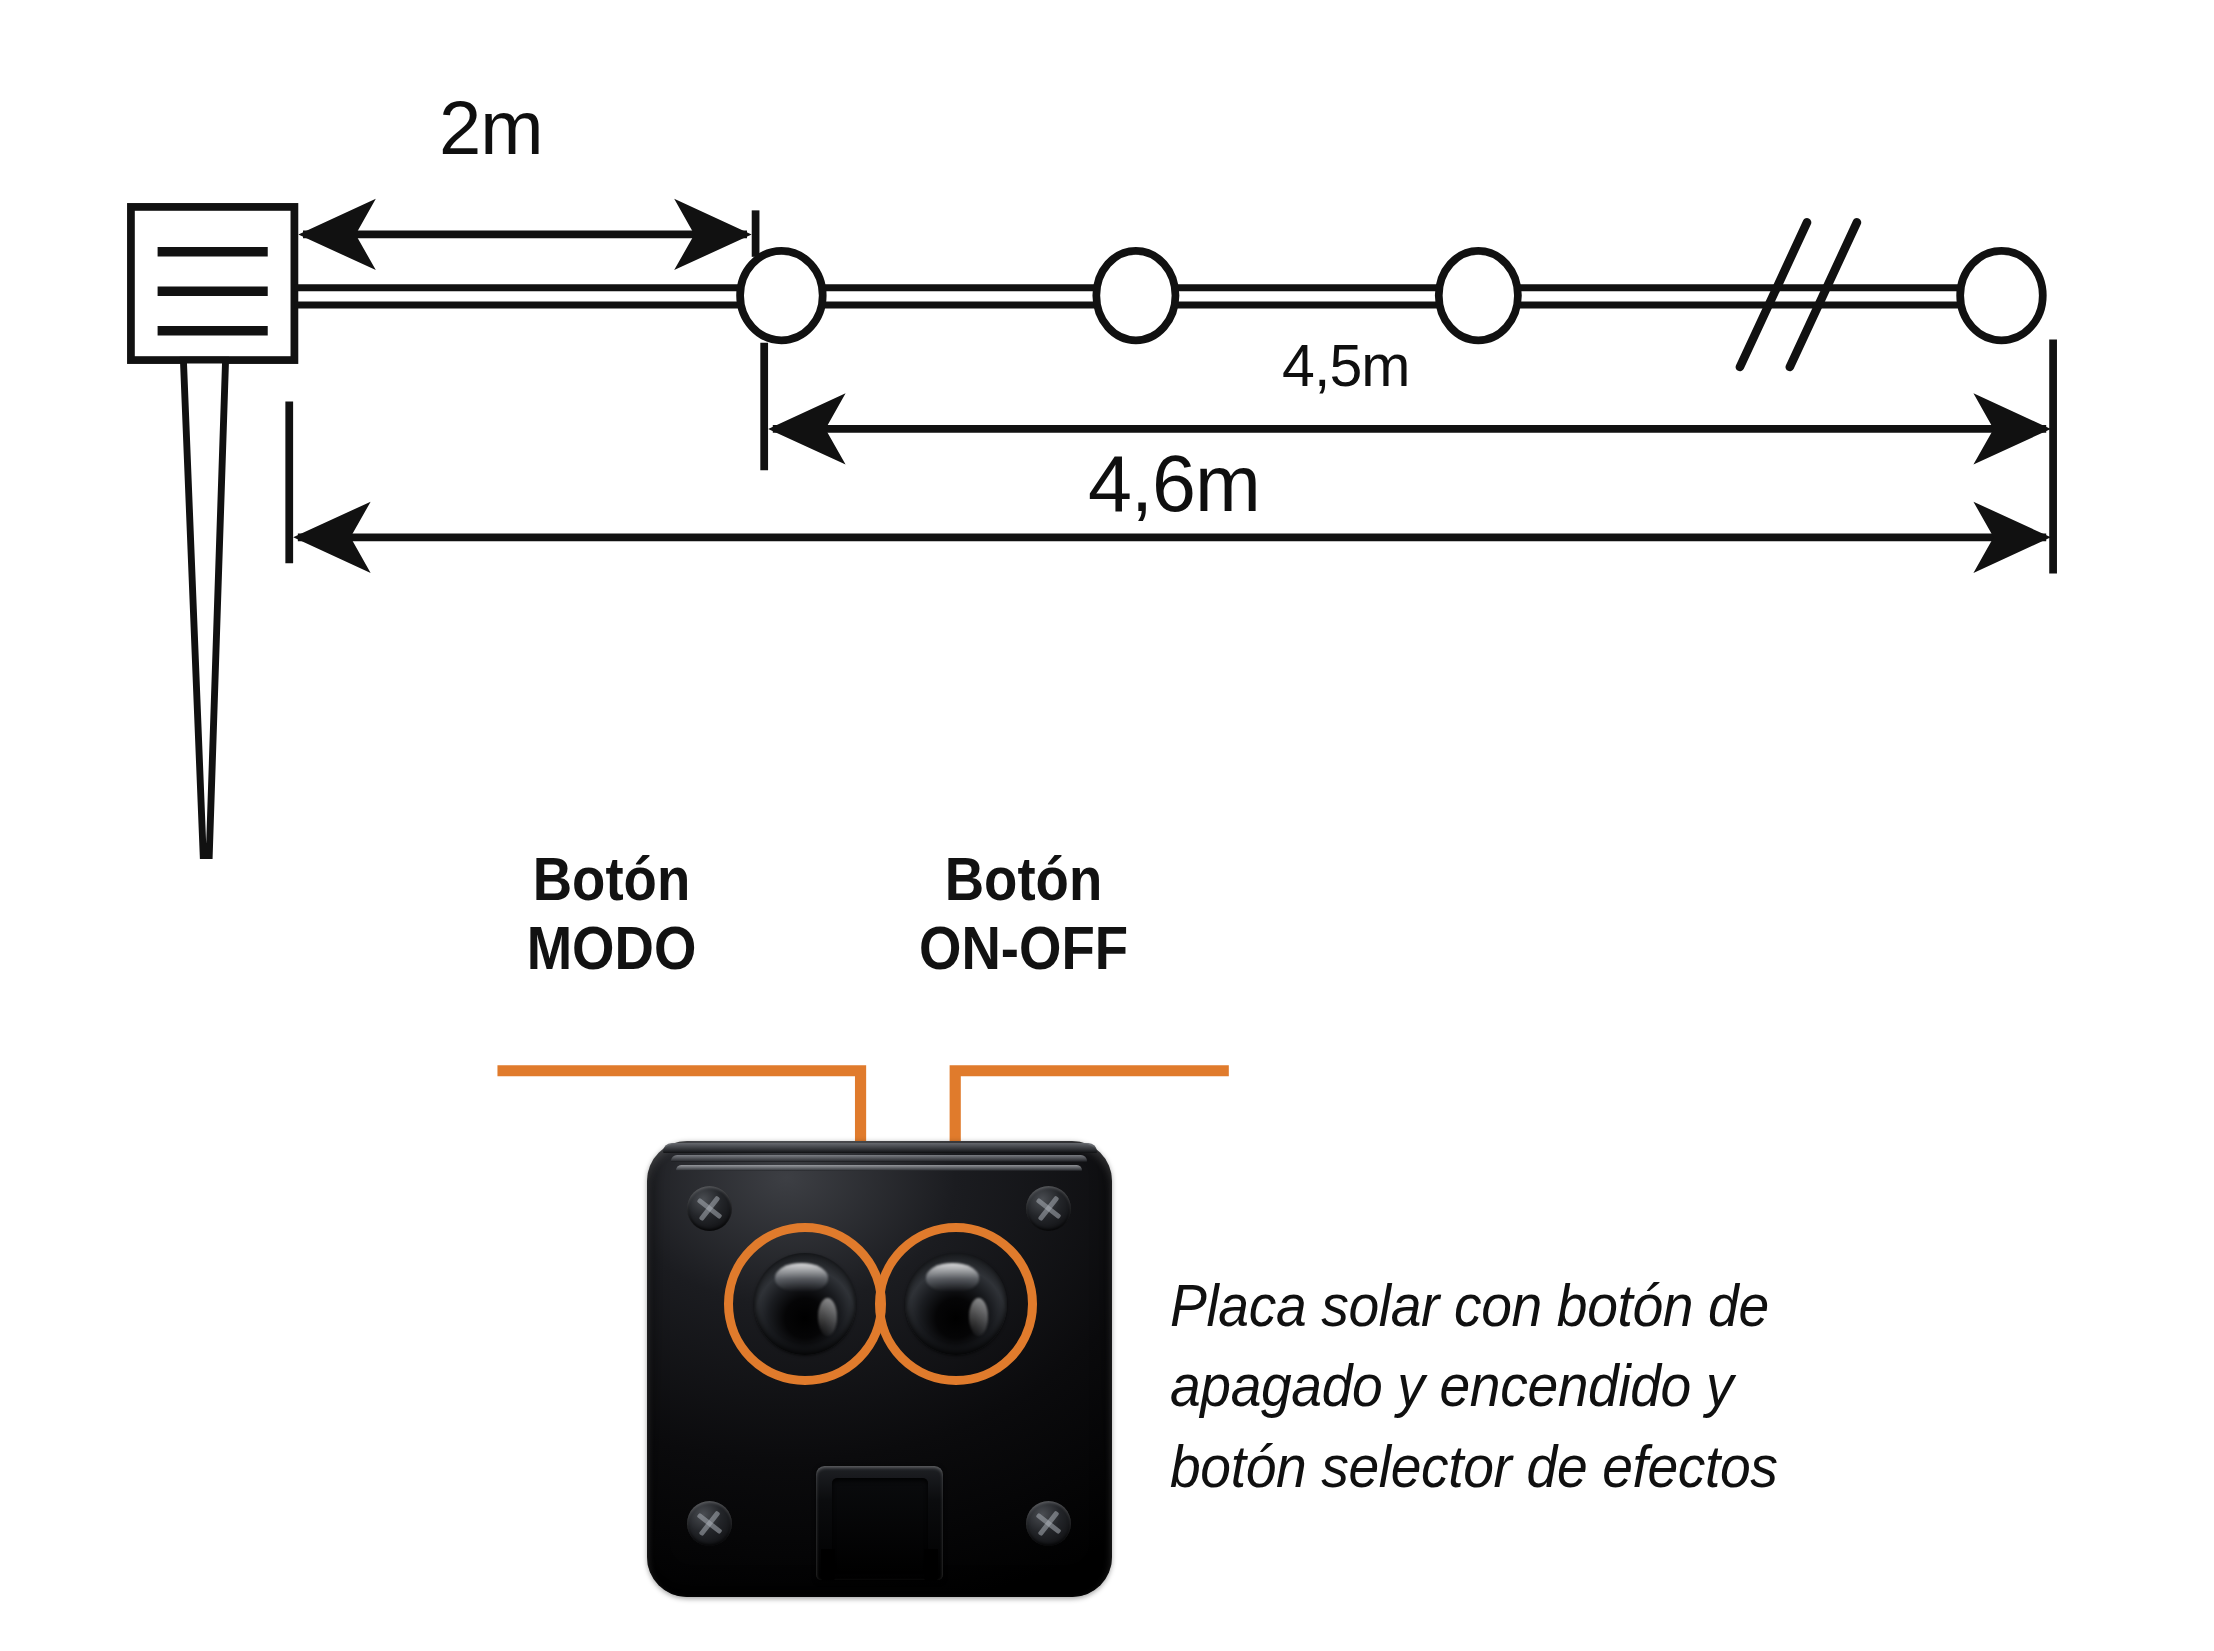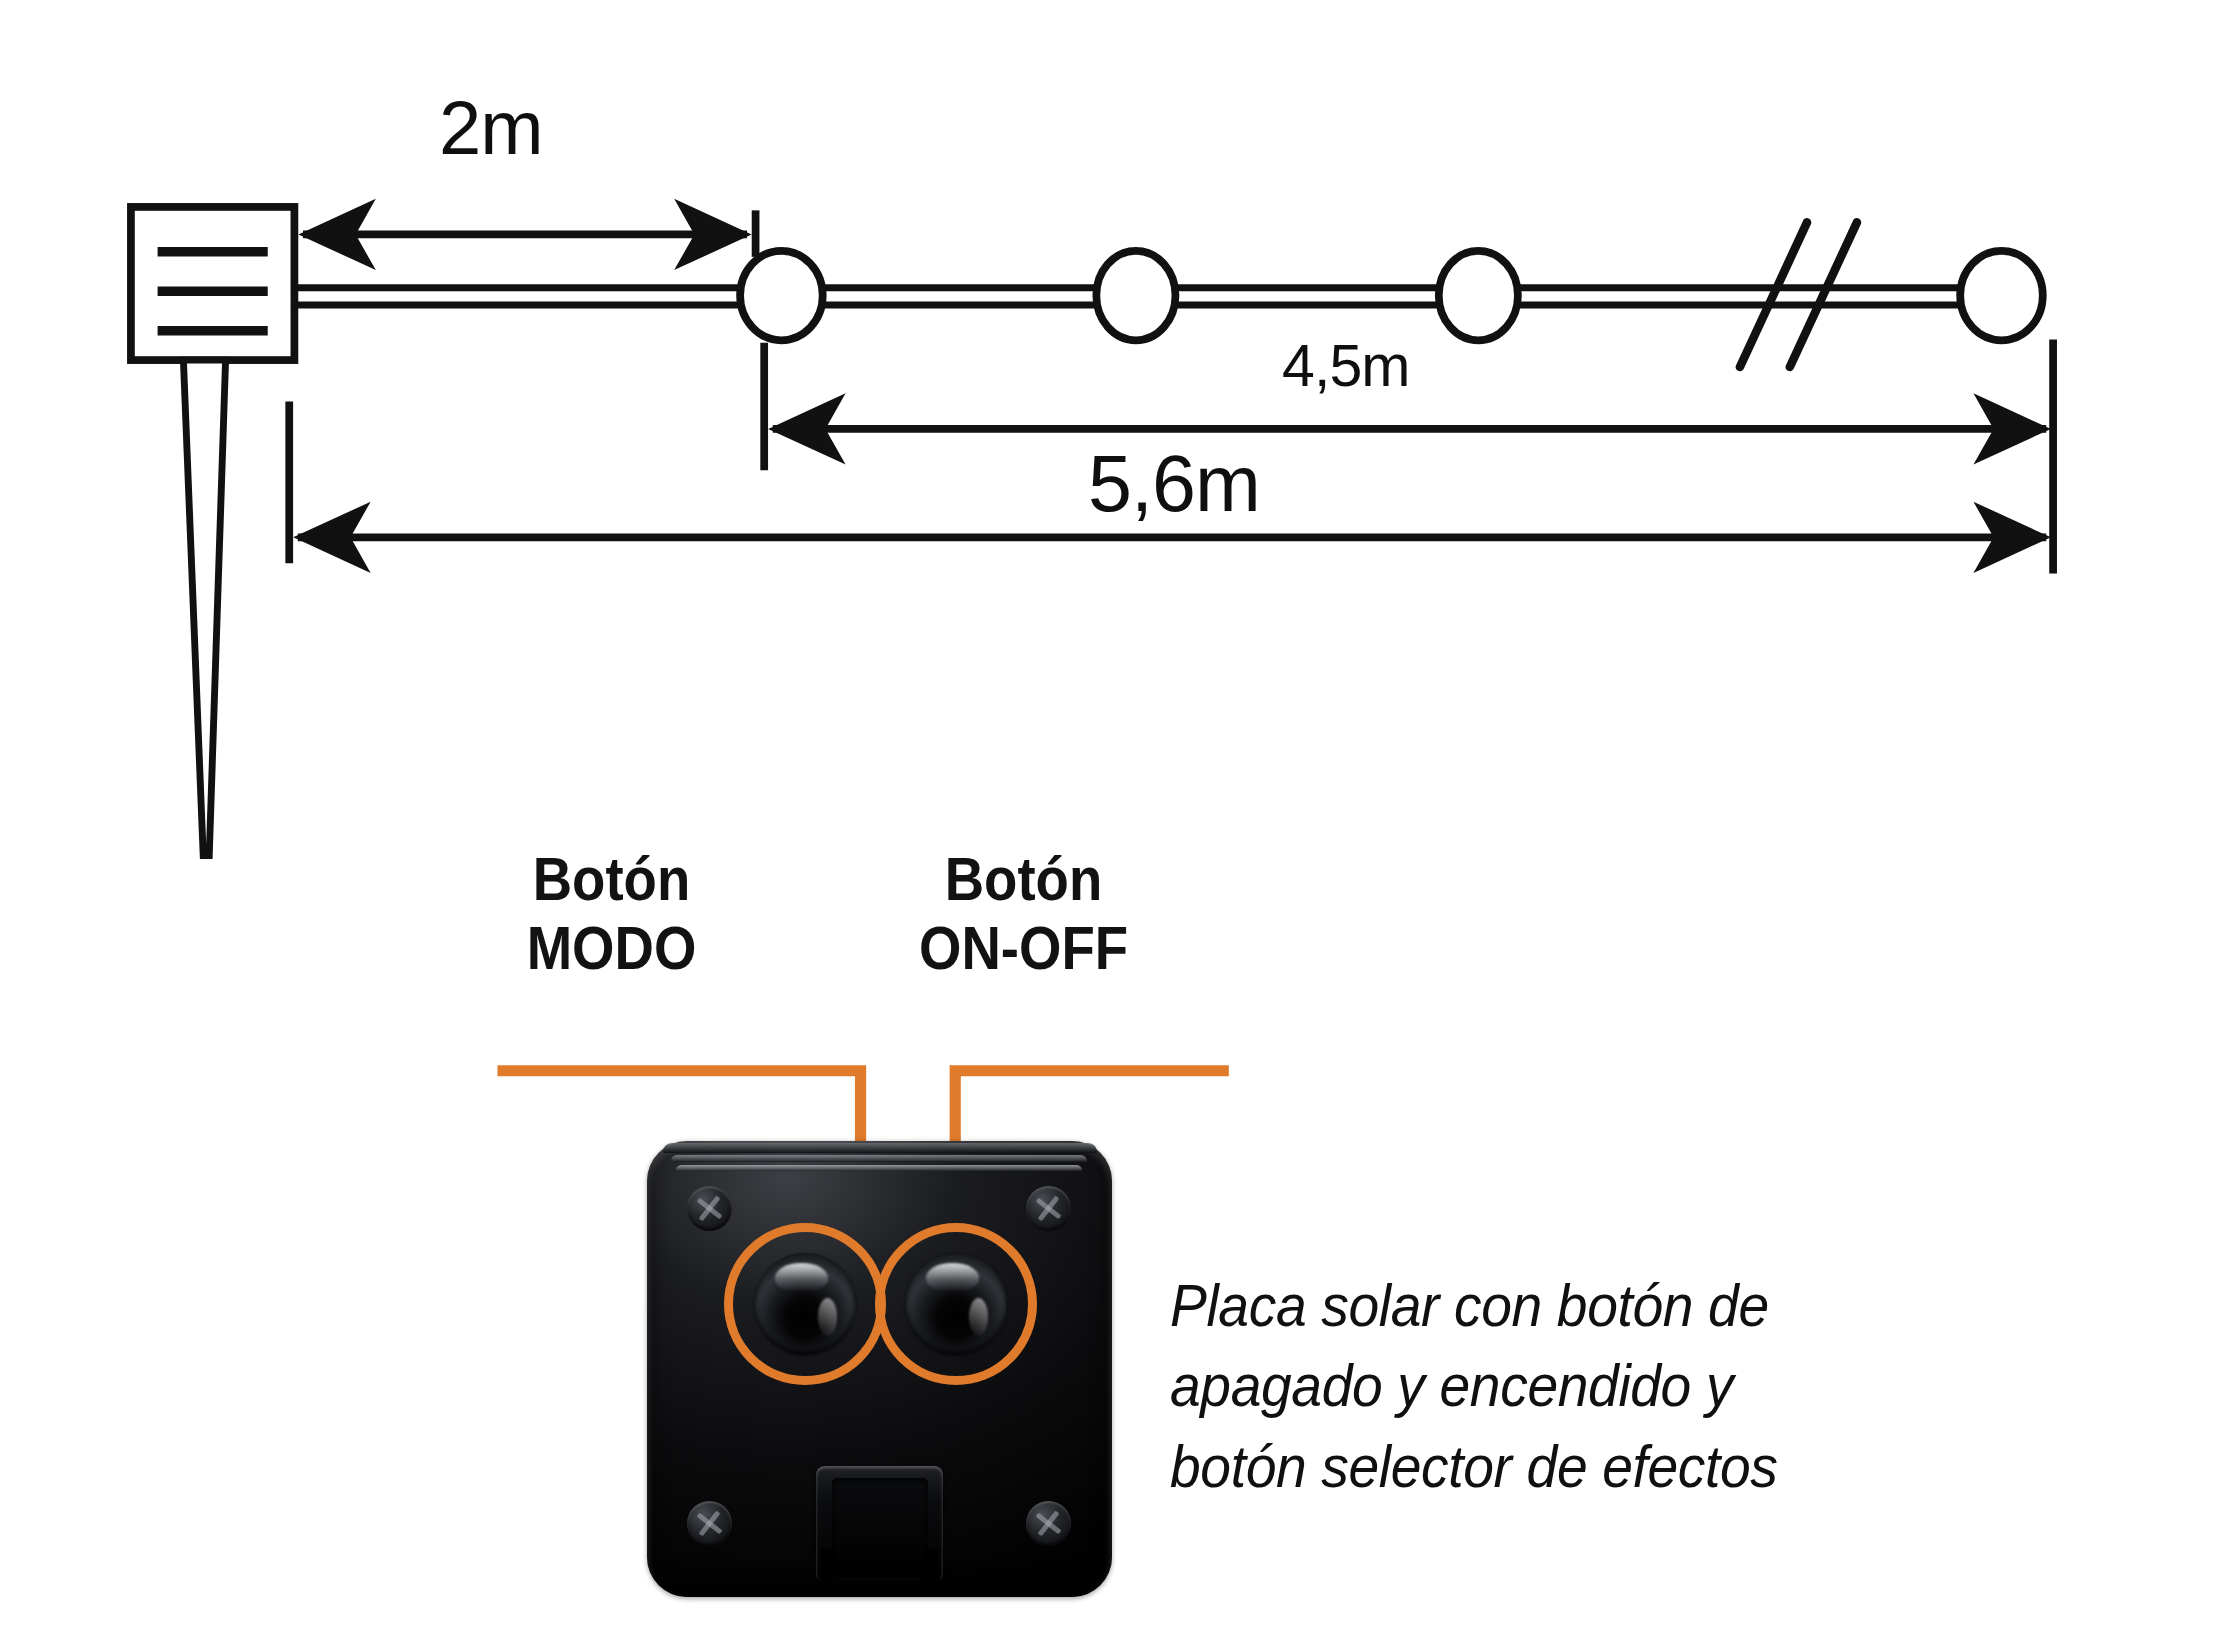--- a/index.html
+++ b/index.html
@@ -271,21 +271,21 @@
     <g stroke="#E07B2C" stroke-width="13" fill="none">
       <polyline points="578,1198 1000,1198 1000,1380"></polyline>
       <polyline points="1428,1198 1110,1198 1110,1380"></polyline>
     </g>
   </svg>
 
   <div class="dim-label" id="dim-2m-label">2m</div>
 
   <div class="dim-label" id="dim-45m-label">4,5m</div>
 
-  <div class="dim-label" id="dim-65m-label">5,6m</div>
+  <div class="dim-label" id="dim-65m-label">4,6m</div>
 
   <div class="callout-label" id="label-modo">
     <div>Botón</div>
     <div>MODO</div>
   </div>
 
   <div class="callout-label" id="label-onoff">
     <div>Botón</div>
     <div>ON-OFF</div>
   </div>

